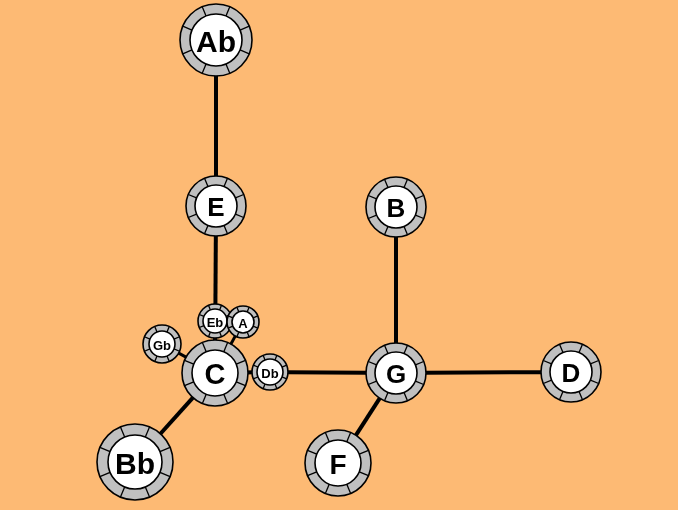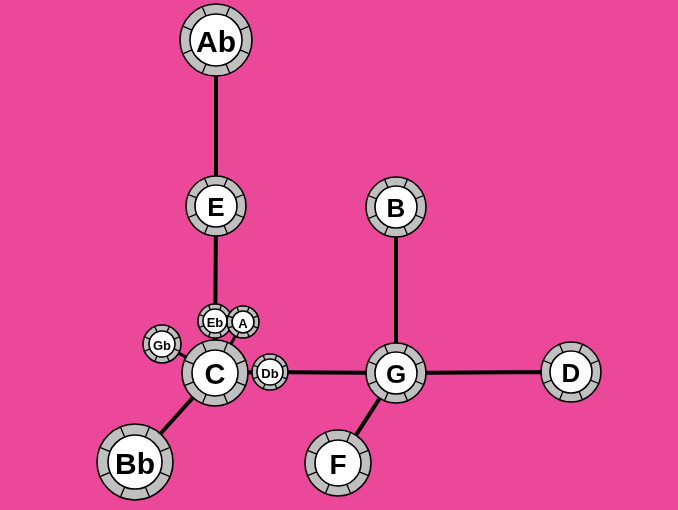--- a/index.html
+++ b/index.html
@@ -10,21 +10,21 @@
   body {
     width: 678px;
     height: 510px;
     font-family: "Liberation Sans", sans-serif;
     overflow: hidden;
   }
   #graph-root {
     position: relative;
     width: 678px;
     height: 510px;
-    background: #ec4899;
+    background: #fdba74;
   }
   #graph-svg {
     position: absolute;
     left: 0;
     top: 0;
     width: 678px;
     height: 510px;
     display: block;
   }
   .node-label {

